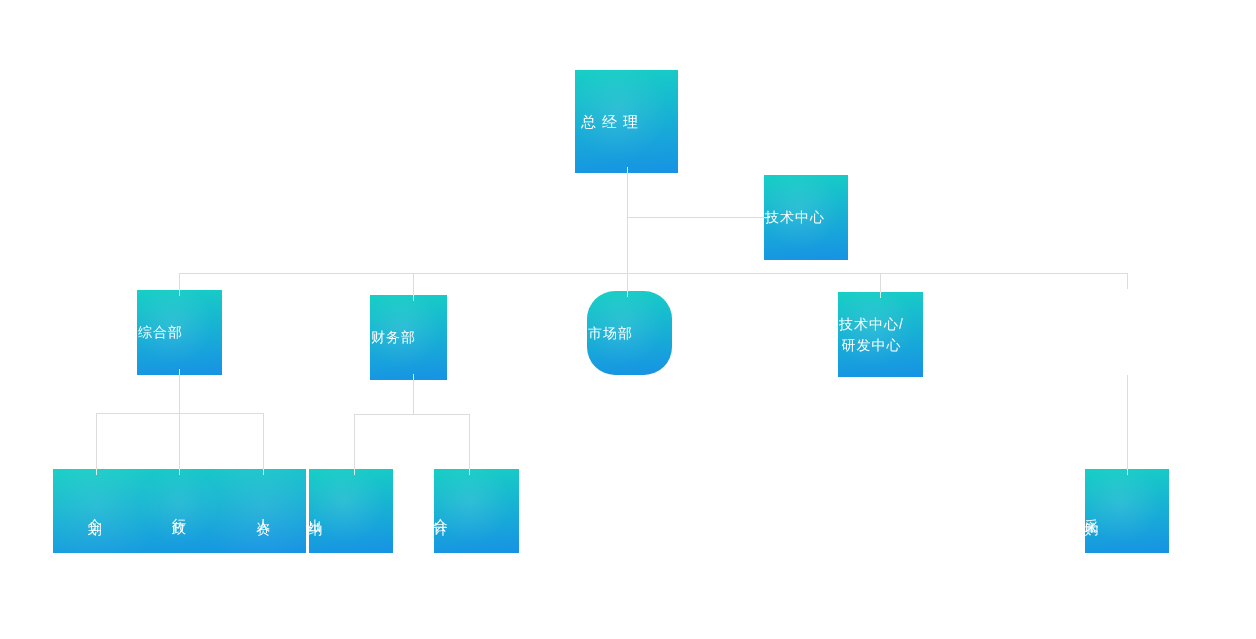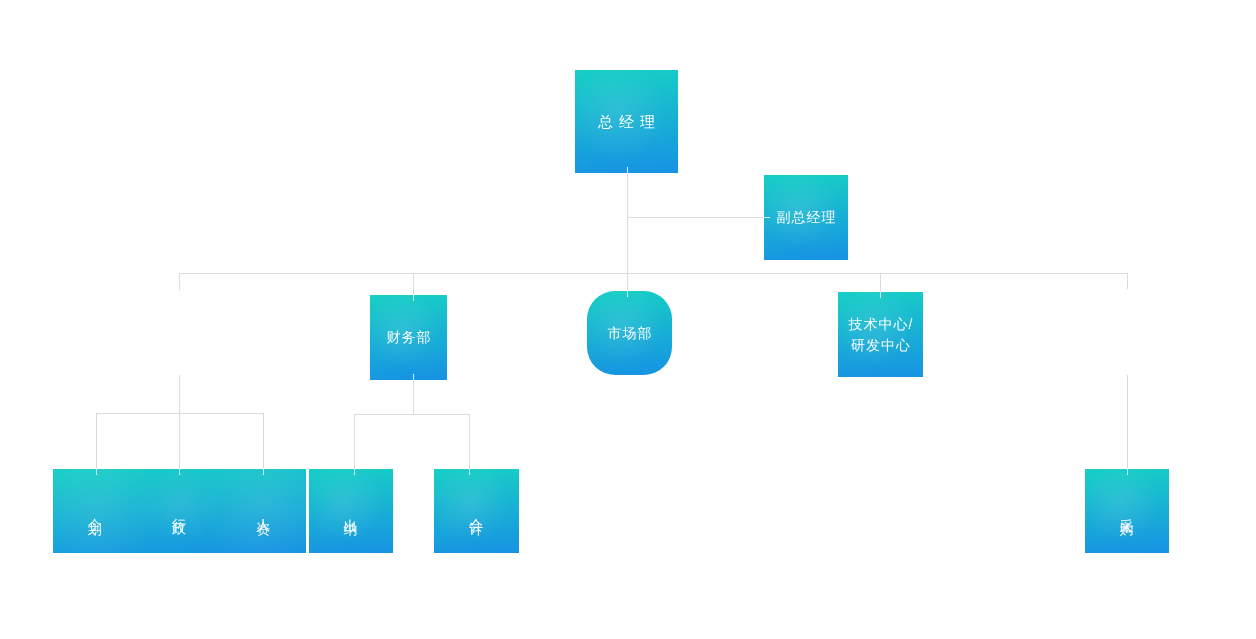--- a/index.html
+++ b/index.html
@@ -14,21 +14,21 @@
     position:relative;width:1256px;height:639px;overflow:hidden;
     background:var(--page-bg);
     font-family:"Liberation Sans","DejaVu Sans",sans-serif;
   }
   .node{
     position:absolute;
     background:
       radial-gradient(circle at 42% 40%, rgba(255,255,255,0.10), rgba(255,255,255,0) 58%),
       linear-gradient(175deg, var(--box-top) 0%, var(--box-bottom) 100%);
     color:var(--text);
-    display:flex;align-items:center;justify-content:center;
+    display:flex;align-items:center;justify-content:flex-start;
     font-size:14px;line-height:21px;text-align:center;
   }
   .node .lbl{display:block;}
   .ls1{letter-spacing:1px;padding-left:1px;}
   .ls6{letter-spacing:6px;padding-left:6px;font-size:15px;}
   .vtext{
     writing-mode:vertical-rl;text-orientation:upright;
     letter-spacing:4px;line-height:1;
   }
   
@@ -118,23 +118,26 @@
   <div class="line h ln14"></div>
   <div class="line v ln15"></div>
   <div class="line v ln16"></div>
   <div class="line v ln17"></div>
 
   <div class="node p-gm">
     <span class="lbl ls6">总经理</span>
   </div>
 
   <div class="node p-dgm">
-    <span class="lbl ls1">副总经理</span>
+    <span class="lbl ls1">技术中心</span>
   </div>
 
+  <div class="node p-zh">
+    <span class="lbl ls1">综合部</span>
+  </div>
 
   <div class="node p-cw">
     <span class="lbl ls1">财务部</span>
   </div>
 
   <div class="node p-sc">
     <span class="lbl ls1">市场部</span>
   </div>
 
   <div class="node p-js">

